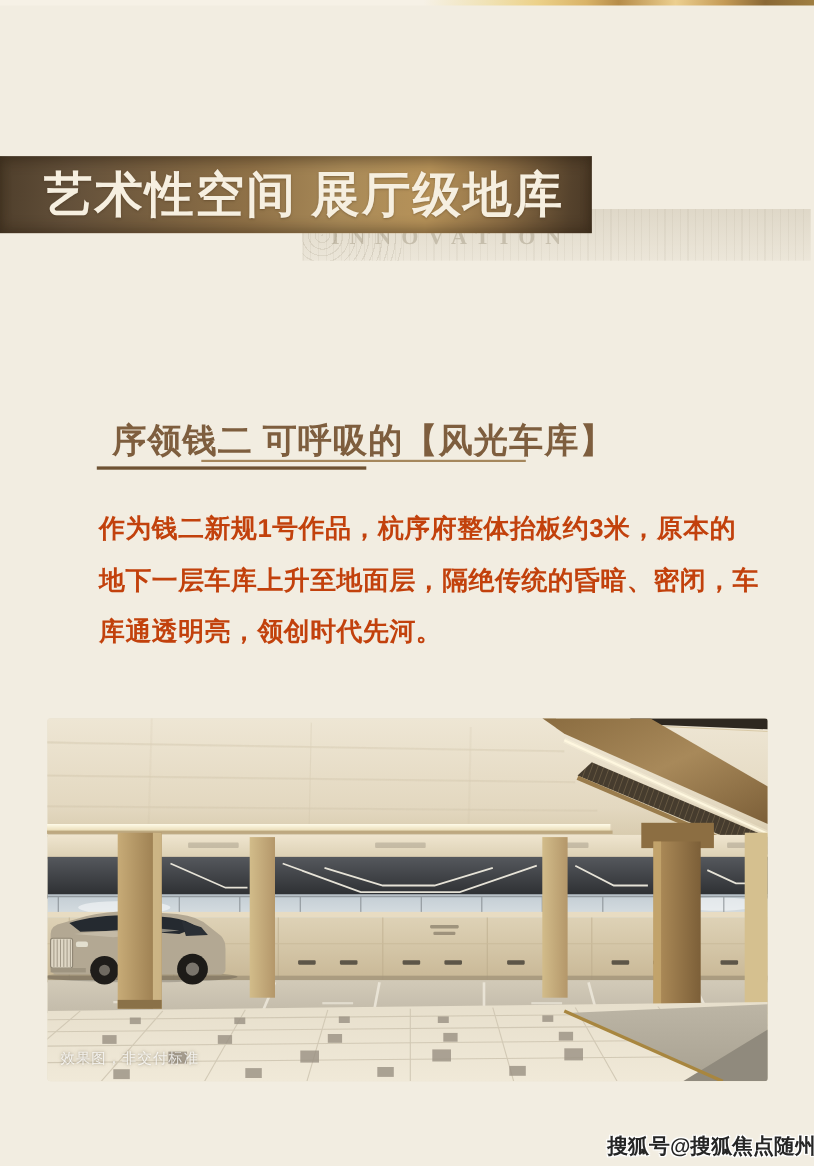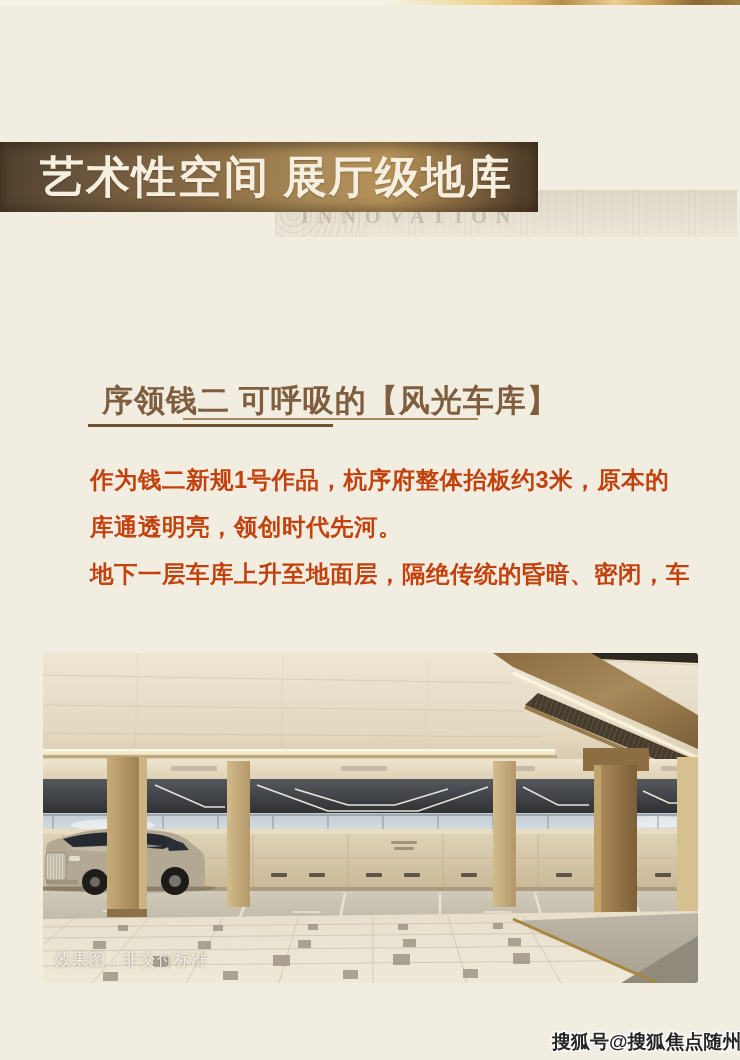--- a/index.html
+++ b/index.html
@@ -35,21 +35,21 @@
   .rule-dark{position:absolute;left:88px;top:424px;width:245px;height:3px;background:#6e5233;}
   
   .paragraph{position:absolute;left:90px;top:457px;width:620px;color:#c2410c;
     font-size:23.5px;font-weight:600;letter-spacing:.5px;}
   .paragraph .pline{height:47px;line-height:47px;white-space:nowrap;}
   
   .photo{position:absolute;left:43px;top:653px;width:655px;height:330px;border-radius:3px;
     overflow:hidden;background:#e9e1cf;}
   .photo svg{display:block;width:655px;height:330px;}
   .photo-caption{position:absolute;left:12px;bottom:12px;color:rgba(255,255,255,.78);
-    font-size:16px;letter-spacing:1px;text-shadow:0 0 3px rgba(90,80,60,.6);margin-top:19px;}
+    font-size:13px;letter-spacing:1px;text-shadow:0 0 3px rgba(90,80,60,.6);margin-top:19px;}
   
   .watermark{position:absolute;left:552px;top:1029px;width:188px;white-space:nowrap;
     font-size:19px;font-weight:700;color:#262626;
     text-shadow:-1px -1px 0 #fff,1px -1px 0 #fff,-1px 1px 0 #fff,1px 1px 0 #fff,0 0 4px #fff;}
 </style>
 </head>
 <body>
 
 <div class="page">
 
@@ -61,22 +61,22 @@
   <div class="inno-band">
     <div class="inno-label">INNOVATION</div>
   </div>
 
   <div class="heading">序领钱二 可呼吸的【风光车库】</div>
   <div class="rule-light"></div>
   <div class="rule-dark"></div>
 
   <div class="paragraph">
     <div class="pline">作为钱二新规1号作品，杭序府整体抬板约3米，原本的</div>
+    <div class="pline">地下一层车库上升至地面层，隔绝传统的昏暗、密闭，车</div>
     <div class="pline">库通透明亮，领创时代先河。</div>
-    <div class="pline">地下一层车库上升至地面层，隔绝传统的昏暗、密闭，车</div>
   </div>
 
   <div class="photo">
     <svg viewBox="0 0 655 330" preserveAspectRatio="none">
       <defs>
         <linearGradient id="ceilGrad" x1="0" y1="0" x2="0" y2="1">
           <stop offset="0" stop-color="#eee6d4"></stop>
             <stop offset=".75" stop-color="#e3d8c0"></stop>
           <stop offset="1" stop-color="#d8cbae"></stop>
         </linearGradient>

